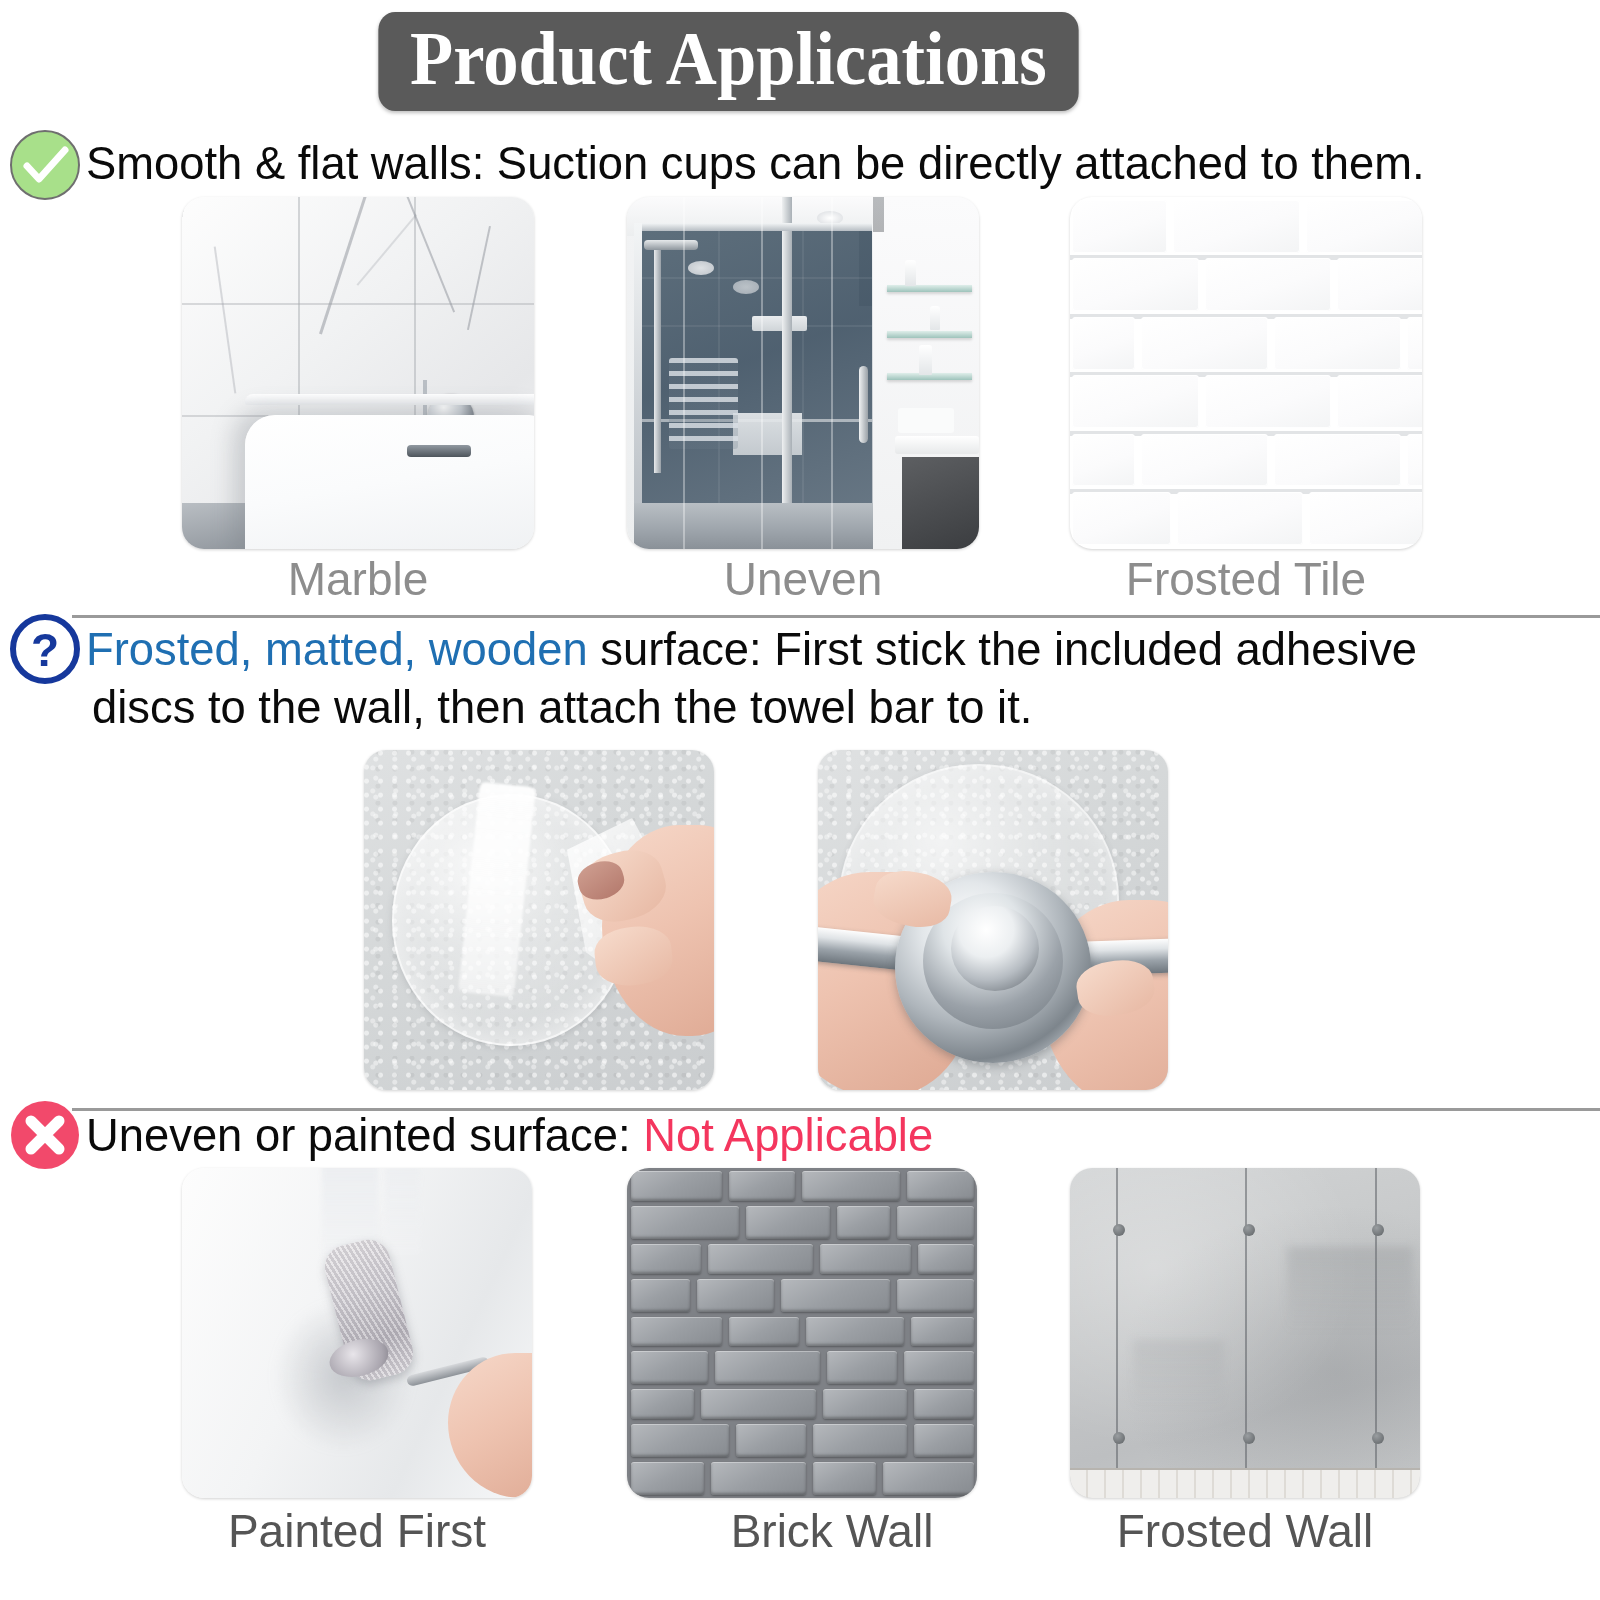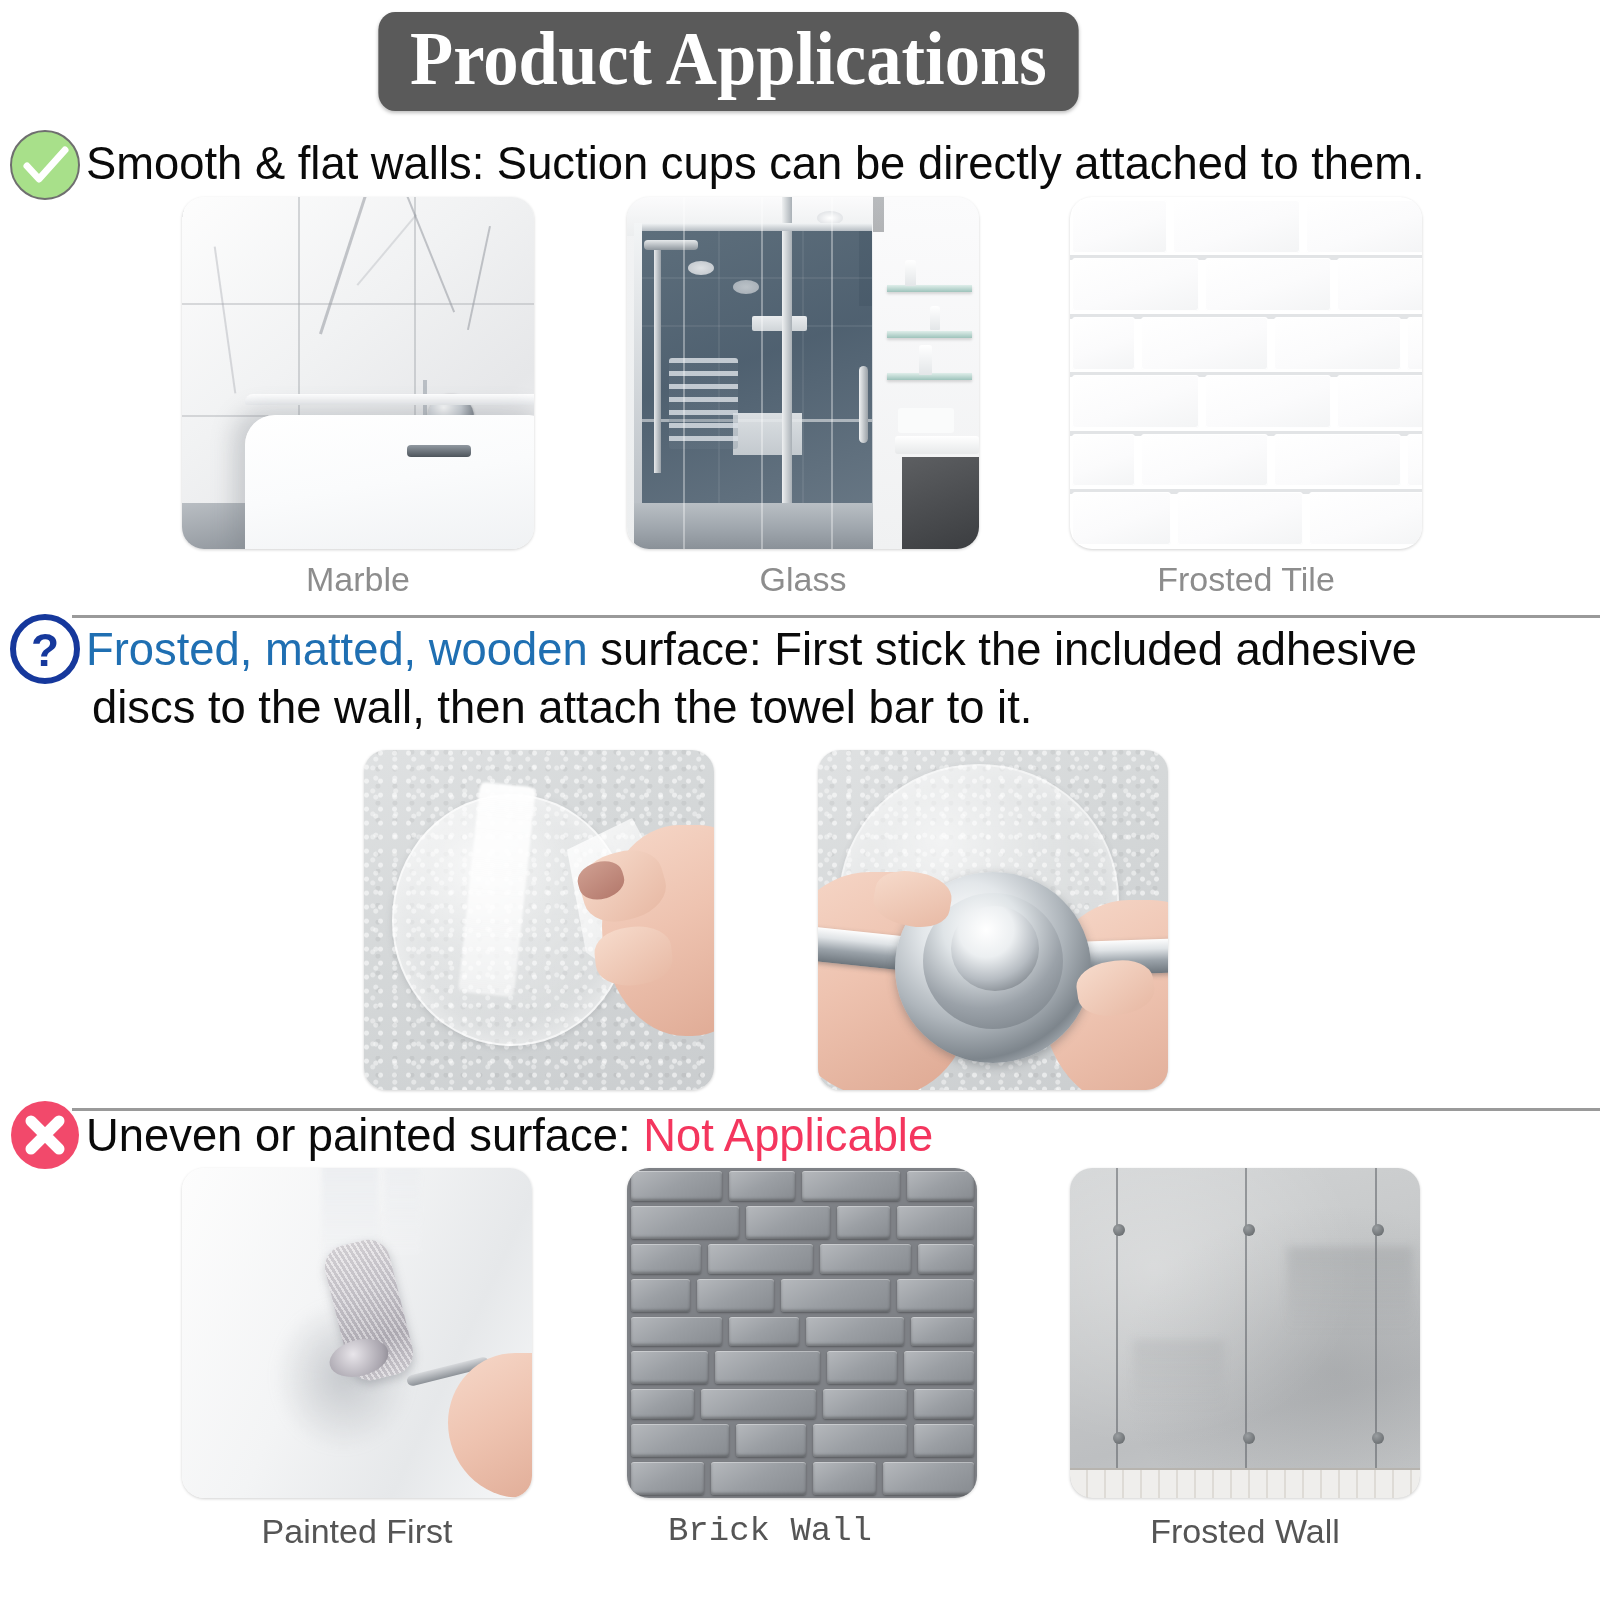--- a/index.html
+++ b/index.html
@@ -60,21 +60,21 @@
   .panel {
     position: absolute;
     border-radius: 22px;
     overflow: hidden;
     background: #e8e8e8;
     box-shadow: 0 1px 3px rgba(0,0,0,.18);
   }
   .cap {
     position: absolute;
     text-align: center;
-    font-size: 34px;
+    font-size: 46px;
     line-height: 54px;
     white-space: nowrap;
   }
   .cap.light { color: #8d8d8d; }
   .cap.dark  { color: #555555; }
 
   
   .marble { background:
     linear-gradient(118deg, rgba(170,172,176,.30) 0 2px, transparent 2px 60px),
     linear-gradient(65deg, rgba(150,152,158,.22) 0 3px, transparent 3px 90px),
@@ -341,21 +341,21 @@
     <div class="shelf" style="left:74%;top:25%;width:24%;"></div>
     <div class="shelf" style="left:74%;top:38%;width:24%;"></div>
     <div class="shelf" style="left:74%;top:50%;width:24%;"></div>
     <div class="bottle" style="left:79%;top:18%;width:11px;height:26px;"></div>
     <div class="bottle" style="left:86%;top:31%;width:10px;height:24px;"></div>
     <div class="bottle" style="left:83%;top:42%;width:13px;height:30px;"></div>
     <div class="towel" style="left:77%;top:60%;width:16%;height:7%;"></div>
     <div class="counter" style="top:68%;"></div>
     <div class="vanity"></div>
   </div>
-  <div class="cap light" style="left:627px;top:552px;width:352px;">Glass</div>
+  <div class="cap light" style="left:627px;top:552px;width:352px;">Uneven</div>
 
   <div class="panel tile" style="left:1070px;top:197px;width:352px;height:352px;">
     <div class="grout" style="top:16.6%"></div>
       <div class="grout" style="top:33.2%"></div>
     <div class="grout" style="top:49.8%"></div>
       <div class="grout" style="top:66.4%"></div>
     <div class="grout" style="top:83%"></div>
     <div class="row" style="top:0%">      
         <div class="t" style="left:2px;width:27%"></div>
         <div class="t" style="left:calc(27% + 8px);width:36%"></div>
@@ -484,21 +484,21 @@
     <div class="stone" style="left:82%;top:67%;width:17%;height:9%"></div>
     <div class="stone" style="left:1%;top:77.5%;width:28%;height:10%"></div>
     <div class="stone" style="left:31%;top:77.5%;width:20%;height:10%"></div>
     <div class="stone" style="left:53%;top:77.5%;width:27%;height:10%"></div>
     <div class="stone" style="left:82%;top:77.5%;width:17%;height:10%"></div>
     <div class="stone" style="left:1%;top:89%;width:21%;height:10%"></div>
     <div class="stone" style="left:24%;top:89%;width:27%;height:10%"></div>
     <div class="stone" style="left:53%;top:89%;width:18%;height:10%"></div>
     <div class="stone" style="left:73%;top:89%;width:26%;height:10%"></div>
   </div>
-  <div class="cap dark" style="left:595px;top:1504px;width:350px;font-family:Liberation Mono, monospace;">Brick Wall</div>
+  <div class="cap dark" style="left:657px;top:1504px;width:350px;">Brick Wall</div>
 
   <div class="panel conc" style="left:1070px;top:1168px;width:350px;height:330px;">
     <div class="seam" style="left:13%;bottom:9%;"></div>
     <div class="seam" style="left:50%;bottom:9%;"></div>
     <div class="seam" style="left:87%;bottom:9%;"></div>
     <div class="tie" style="left:12.3%;top:17%;"></div>
     <div class="tie" style="left:49.3%;top:17%;"></div>
     <div class="tie" style="left:86.3%;top:17%;"></div>
     <div class="tie" style="left:12.3%;top:80%;"></div>
     <div class="tie" style="left:49.3%;top:80%;"></div>

